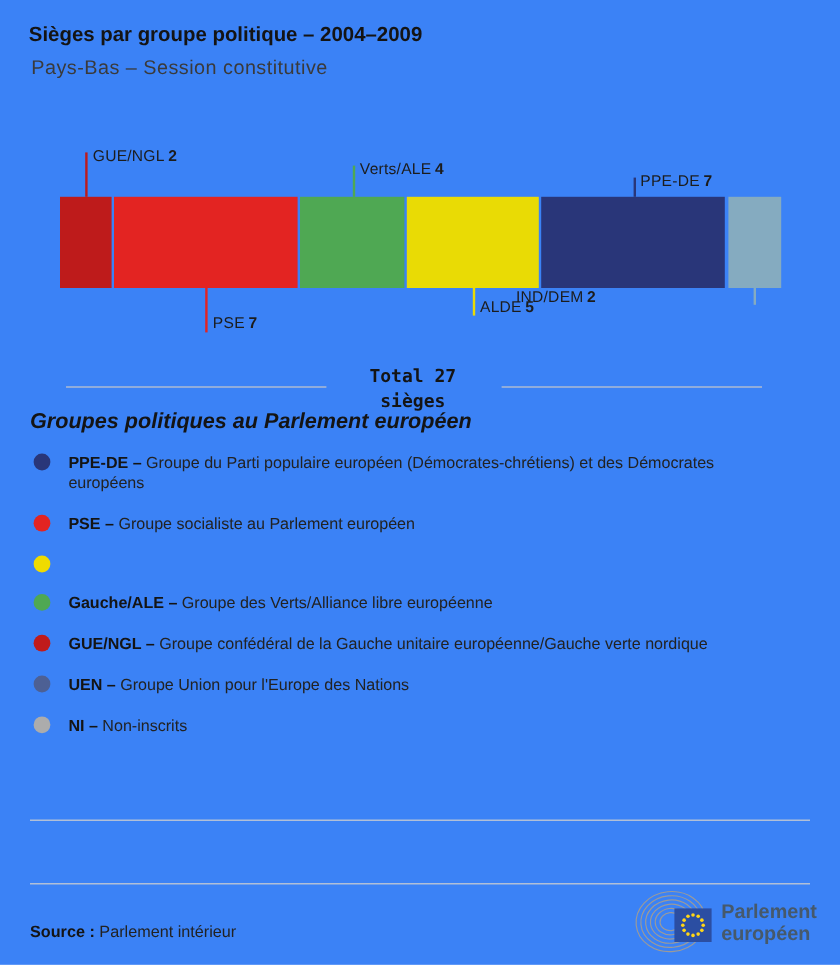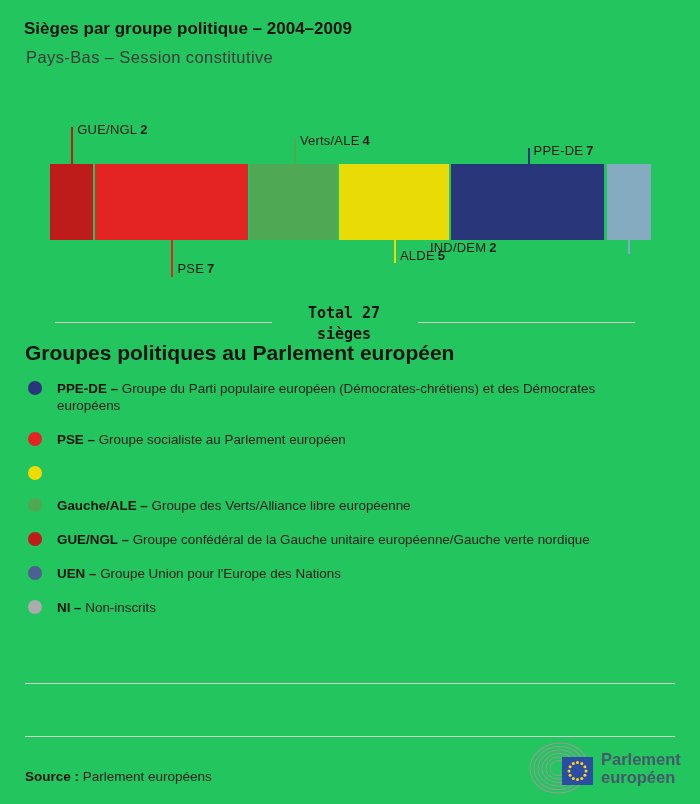--- a/index.html
+++ b/index.html
@@ -1,33 +1,33 @@
 <!DOCTYPE html>
 <html><head>
 <meta charset="utf-8">
 <style>
   html,body{margin:0;padding:0;background:#ffffff;}
   body{width:700px;height:804px;font-family:"Liberation Sans",sans-serif;color:#1a1a1a;overflow:hidden;}
-  .canvas{position:relative;width:700px;height:804px;background:#22c55e;}
+  .canvas{position:relative;width:700px;height:804px;background:#3b82f6;}
 
   .title{position:absolute;left:24px;top:19px;font-size:17px;font-weight:700;color:#141414;letter-spacing:0px;}
   .subtitle{position:absolute;left:26px;top:48px;font-size:16.5px;font-weight:400;color:#3a3a3a;letter-spacing:.4px;}
 
   .bar-wrap{position:absolute;left:0;top:0;width:573px;height:290px;}
   .seg{position:absolute;top:164px;height:76px;}
   .tick{position:absolute;width:2px;}
   .callout{position:absolute;font-size:13px;color:#1c1c1c;white-space:nowrap;letter-spacing:.2px;}
   .callout .num{font-weight:700;margin-left:3px;}
 
   .total-line{position:absolute;top:322px;width:217px;border-top:1px solid #c9c9c9;height:0;}
   .total-box{position:absolute;left:274px;top:303px;width:140px;text-align:center;
              font-family:"DejaVu Sans Mono",monospace;font-weight:700;font-size:15px;line-height:21px;color:#141414;}
 
   .legend{position:absolute;left:25px;top:341px;width:650px;}
-  .legend h2{margin:0 0 15px 0;font-size:21px;font-weight:700;color:#141414;}
+  .legend h2{margin:0 0 15px 0;font-size:18px;font-weight:700;color:#141414;font-style:italic;}
   .lrow{display:flex;align-items:flex-start;margin-bottom:17px;}
   .dot{flex:0 0 14px;width:14px;height:14px;border-radius:50%;margin:1px 15px 0 3px;}
   .ltext{font-size:13.4px;line-height:17px;color:#222;max-width:575px;}
   .ltext b{color:#141414;}
 
   .rule{position:absolute;left:25px;width:650px;border-top:1px solid #cfcfcf;height:0;}
   .footnote{position:absolute;left:25px;top:690px;width:632px;font-size:12.8px;line-height:18px;color:#222;}
   .source{position:absolute;left:25px;top:769px;font-size:13.5px;color:#222;}
   .source b{color:#141414;}
   .logo{position:absolute;left:528px;top:740px;}
@@ -99,21 +99,21 @@
           <span class="ltext"><b>NI – </b><span>Non-inscrits</span></span>
         </div>
       </div>
   </div>
 
   <div class="rule" style="top:683px"></div>
   <div class="rule" style="top:736px"></div>
 
   <div class="source">
     <b>Source :</b>
-    <span>Parlement européens</span>
+    <span>Parlement intérieur</span>
   </div>
 
   <svg class="logo" width="165" height="60" viewBox="0 0 165 60">
     <g stroke="#9a9a9a" fill="none" stroke-width="1">
       <ellipse cx="31" cy="28" rx="29" ry="25" transform="rotate(-6 31 28)"></ellipse>
       <ellipse cx="31" cy="28" rx="25" ry="21.5" transform="rotate(-6 31 28)"></ellipse>
       <ellipse cx="31" cy="28" rx="21" ry="18" transform="rotate(-6 31 28)"></ellipse>
       <ellipse cx="31" cy="28" rx="17" ry="14.5" transform="rotate(-6 31 28)"></ellipse>
       <ellipse cx="31" cy="28" rx="13" ry="11" transform="rotate(-6 31 28)"></ellipse>
       <ellipse cx="31" cy="28" rx="9" ry="7.5" transform="rotate(-6 31 28)"></ellipse>

